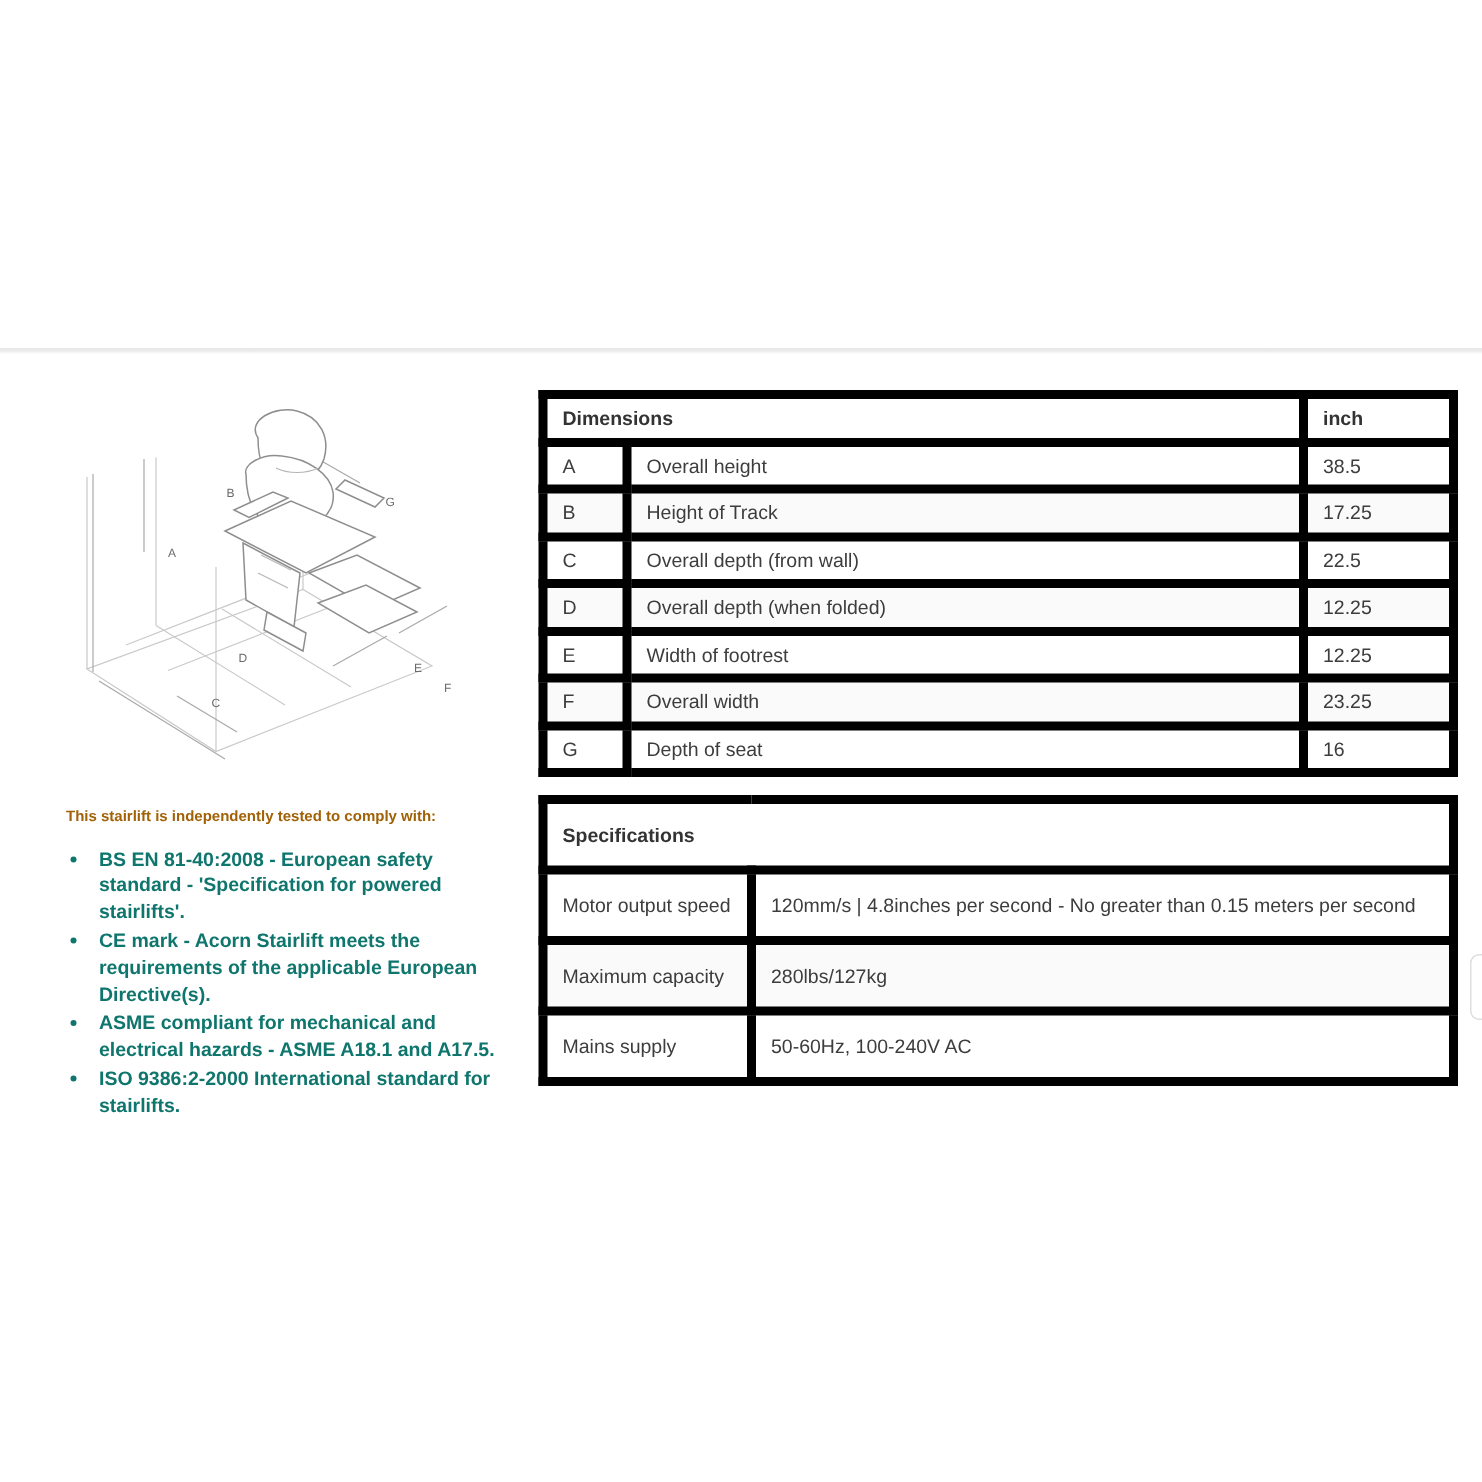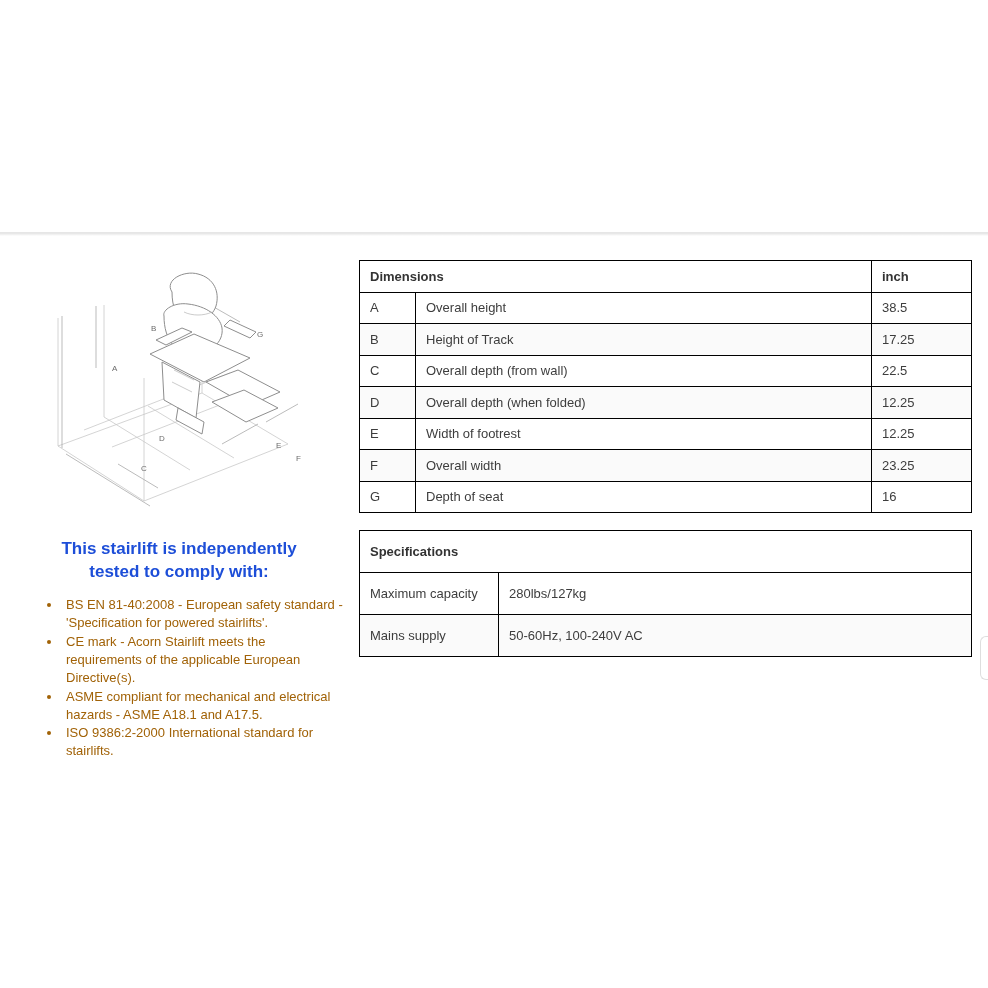--- a/index.html
+++ b/index.html
@@ -63,55 +63,55 @@
     width: 300px;
   }
   .diagram {
     width: 290px;
     height: 250px;
     position: relative;
   }
   .diagram svg { display: block; }
 
   .comply-title {
-    font-size: 17px;
+    font-size: 10px;
     font-weight: bold;
-    color: #1d4ed8;
+    color: #a16207;
     line-height: 1.35;
     margin-top: 30px;
     width: 270px;
-    text-align: center;
   }
   .comply-list {
     margin: 12px 0 0 0;
     padding-left: 18px;
     width: 300px;
   }
   .comply-list li {
     font-size: 13px;
     line-height: 1.38;
-    color: #a16207;
+    color: #0f766e;
     margin-bottom: 1px;
     padding-left: 4px;
+    font-weight: bold;
   }
 
   
   .tbl-wrap {
     position: absolute;
     left: 359px;
     width: 613px;
   }
   table {
     width: 100%;
     border-collapse: collapse;
     background: #ffffff;
     font-size: 13px;
   }
   table th, table td {
-    border: 1px solid #000000;
+    border: 6px solid #000000;
     text-align: left;
     vertical-align: middle;
     color: #3d3d3d;
     font-weight: normal;
   }
   thead th {
     font-weight: bold;
     color: #333333;
     background: #ffffff;
   }
@@ -273,20 +273,24 @@
 
     <div class="tbl-wrap spec-wrap" style="top:280px;">
       <table id="specifications-table">
         <thead>
           <tr>
             <th colspan="2">Specifications</th>
           </tr>
         </thead>
         <tbody>
           <tr>
+            <td class="s-key">Motor output speed</td>
+            <td>120mm/s | 4.8inches per second - No greater than 0.15 meters per second</td>
+          </tr>
+          <tr>
             <td class="s-key">Maximum capacity</td>
             <td>280lbs/127kg</td>
           </tr>
           <tr>
             <td class="s-key">Mains supply</td>
             <td>50-60Hz, 100-240V AC</td>
           </tr>
         </tbody>
       </table>
     </div>

